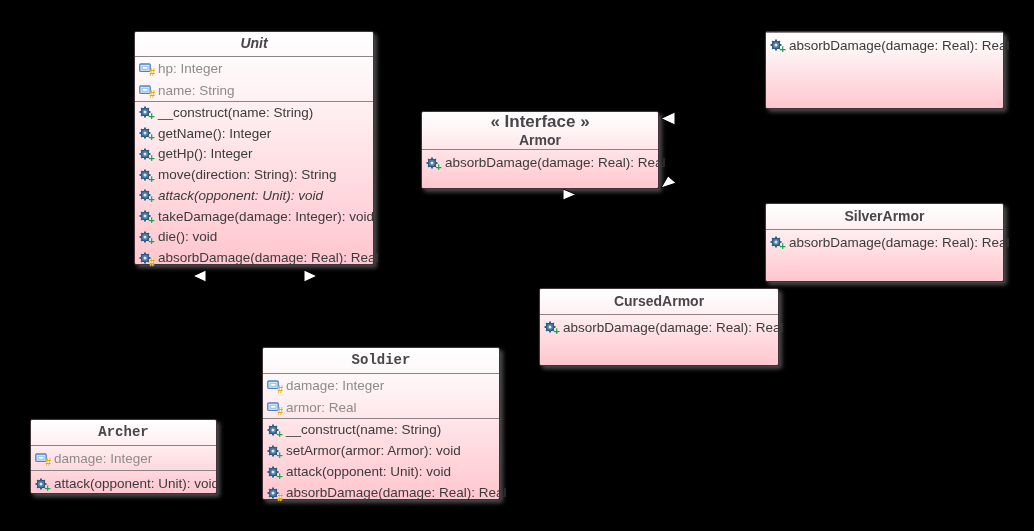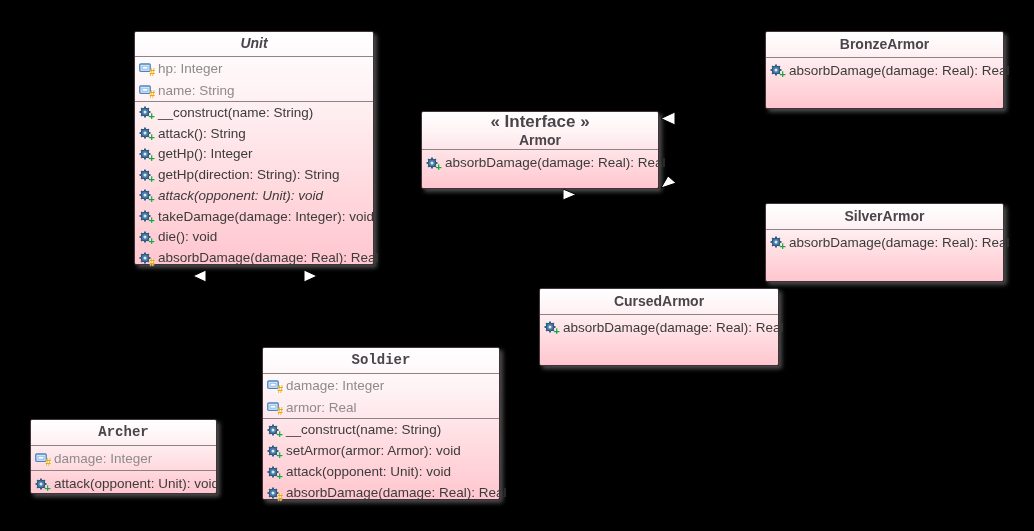--- a/index.html
+++ b/index.html
@@ -124,39 +124,39 @@
           </span>
         <span class="txt">__construct(name: String)</span>
       </div>
       <div class="row">
         <span class="ic">
             <svg>
               <use href="#sym-gear"></use>
             </svg>
             <b class="badge badge-plus">+</b>
           </span>
-        <span class="txt">attack(): String</span>
+        <span class="txt">getName(): Integer</span>
       </div>
       <div class="row">
         <span class="ic">
             <svg>
               <use href="#sym-gear"></use>
             </svg>
             <b class="badge badge-plus">+</b>
           </span>
         <span class="txt">getHp(): Integer</span>
       </div>
       <div class="row">
         <span class="ic">
             <svg>
               <use href="#sym-gear"></use>
             </svg>
             <b class="badge badge-plus">+</b>
           </span>
-        <span class="txt">getHp(direction: String): String</span>
+        <span class="txt">move(direction: String): String</span>
       </div>
       <div class="row italic">
         <span class="ic">
             <svg>
               <use href="#sym-gear"></use>
             </svg>
             <b class="badge badge-plus">+</b>
           </span>
         <span class="txt">attack(opponent: Unit): void</span>
       </div>
@@ -202,23 +202,20 @@
               <use href="#sym-gear"></use>
             </svg>
             <b class="badge badge-plus">+</b>
           </span>
         <span class="txt">absorbDamage(damage: Real): Real</span>
       </div>
     </div>
   </div>
 
   <div class="uml-class simple" id="cls-bronze">
-    <div class="title">
-      <span class="name">BronzeArmor</span>
-    </div>
     <div class="compartment methods">
       <div class="row">
         <span class="ic">
             <svg>
               <use href="#sym-gear"></use>
             </svg>
             <b class="badge badge-plus">+</b>
           </span>
         <span class="txt">absorbDamage(damage: Real): Real</span>
       </div>

